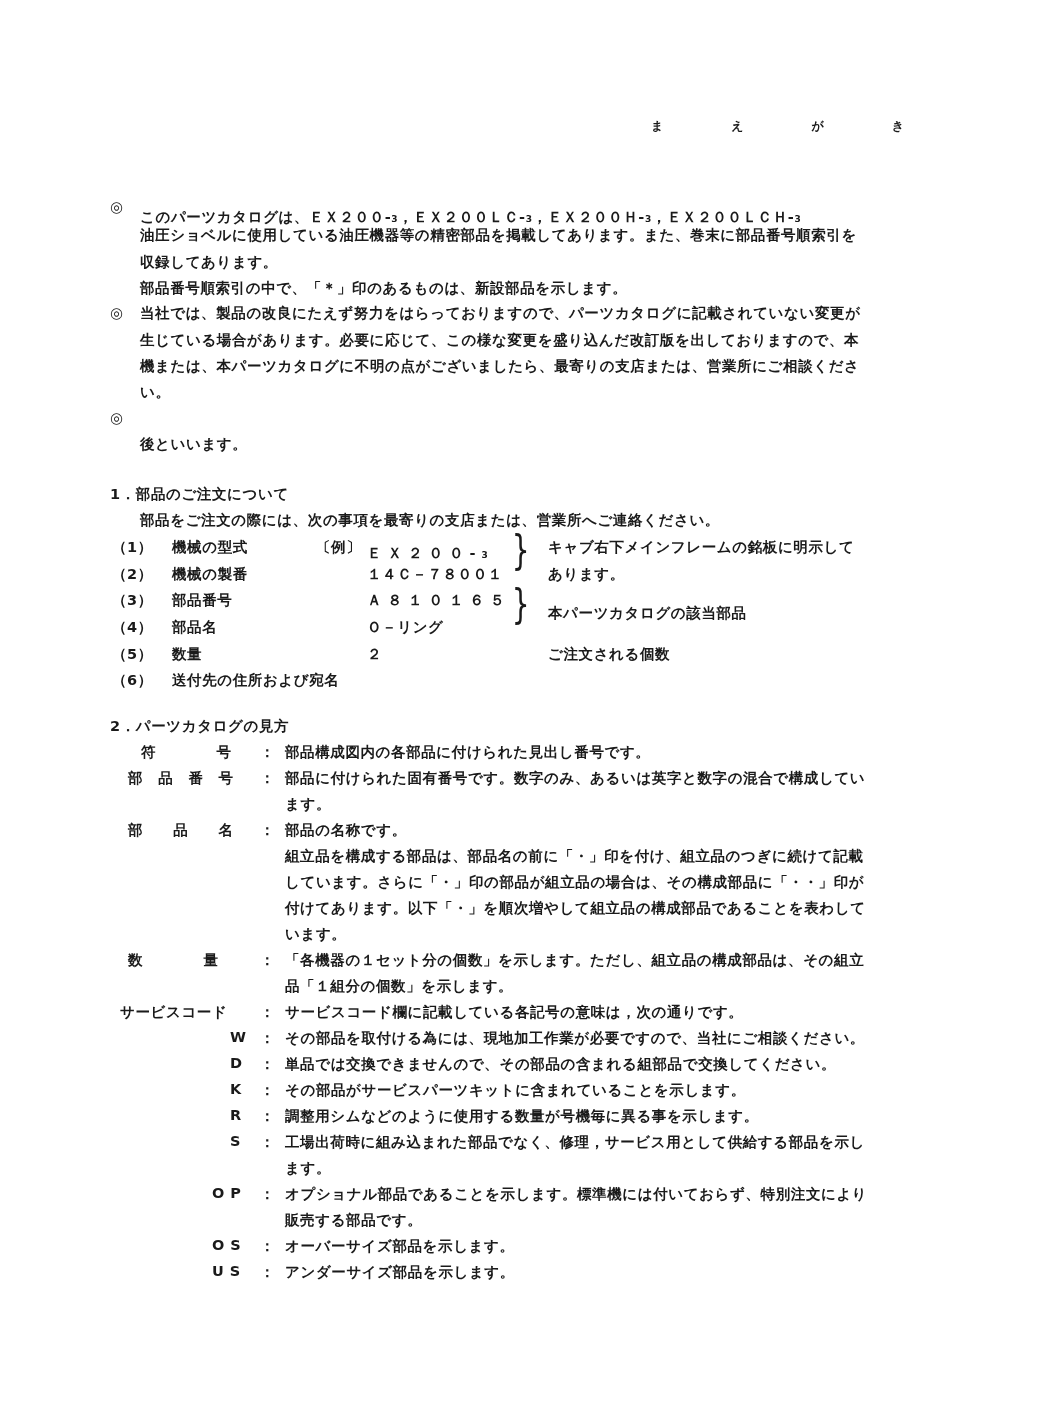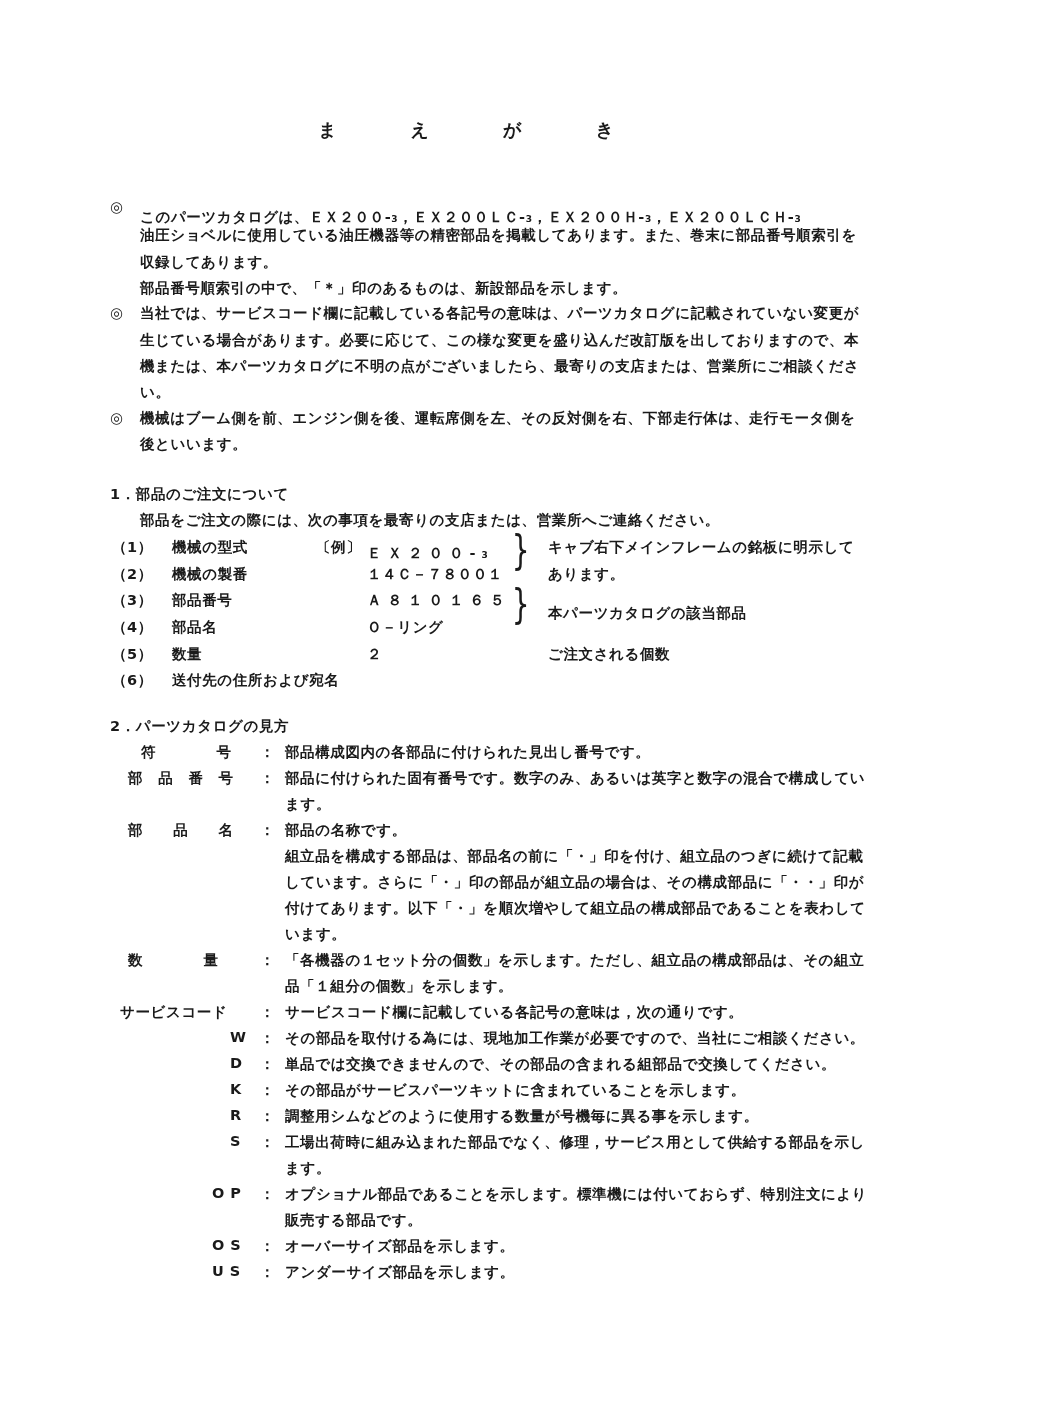--- a/index.html
+++ b/index.html
@@ -2,22 +2,22 @@
 <html><head>
 <meta charset="utf-8">
 <style>
   html, body { margin:0; padding:0; }
   body {
     width:1040px; height:1404px; background:#ffffff; position:relative; overflow:hidden;
     font-family:"DejaVu Sans", "Liberation Sans", sans-serif; color:#1a1a1a;
   }
   .page { position:absolute; left:0; top:0; width:1040px; height:1404px; }
   .title {
-    position:absolute; top:118px; left:0; width:932px; text-align:center;
-    font-size:18px; font-weight:bold; letter-spacing:28px; padding-left:28px; box-sizing:border-box;
+    position:absolute; top:118px; left:0; width:932px; text-align:right;
+    font-size:12px; font-weight:bold; letter-spacing:28px; padding-left:28px; box-sizing:border-box;
   }
   .line { position:absolute; font-size:14.5px; font-weight:bold; white-space:nowrap; letter-spacing:0.6px; }
   .mark { position:absolute; left:110px; font-size:15px; font-weight:bold; }
   .mono { letter-spacing:6px; }
   .brace { position:absolute; font-size:40px; font-weight:normal; line-height:1; transform:scaleX(0.7); }
   .colon { position:absolute; font-size:14.5px; font-weight:bold; }
 </style>
 </head>
 <body>
 
@@ -25,27 +25,26 @@
 
   <div class="title">ま　え　が　き</div>
 
   <span class="mark" style="top:198px">◎</span>
   <div class="line" style="left:140px;top:208px">このパーツカタログは、ＥＸ２００-₃，ＥＸ２００ＬＣ-₃，ＥＸ２００Ｈ-₃，ＥＸ２００ＬＣＨ-₃</div>
   <div class="line" style="left:140px;top:226px">油圧ショベルに使用している油圧機器等の精密部品を掲載してあります。また、巻末に部品番号順索引を</div>
   <div class="line" style="left:140px;top:253px">収録してあります。</div>
   <div class="line" style="left:140px;top:279px">部品番号順索引の中で、「＊」印のあるものは、新設部品を示します。</div>
 
   <span class="mark" style="top:304px">◎</span>
-  <div class="line" style="left:140px;top:304px">当社では、サービスコード欄に記載している各記号の意味は、パーツカタログに記載されていない変更が</div>
+  <div class="line" style="left:140px;top:304px">当社では、製品の改良にたえず努力をはらっておりますので、パーツカタログに記載されていない変更が</div>
   <div class="line" style="left:140px;top:331px">生じている場合があります。必要に応じて、この様な変更を盛り込んだ改訂版を出しておりますので、本</div>
   <div class="line" style="left:140px;top:357px">機または、本パーツカタログに不明の点がございましたら、最寄りの支店または、営業所にご相談くださ</div>
   <div class="line" style="left:140px;top:383px">い。</div>
 
   <span class="mark" style="top:409px">◎</span>
-  <div class="line" style="left:140px;top:409px">機械はブーム側を前、エンジン側を後、運転席側を左、その反対側を右、下部走行体は、走行モータ側を</div>
   <div class="line" style="left:140px;top:435px">後といいます。</div>
 
   <div class="line" style="left:110px;top:485px">1．部品のご注文について</div>
   <div class="line" style="left:140px;top:511px">部品をご注文の際には、次の事項を最寄りの支店または、営業所へご連絡ください。</div>
 
   <div class="line" style="left:112px;top:538px">（1）</div>
   <div class="line" style="left:172px;top:538px">機械の型式</div>
   <div class="line" style="left:316px;top:538px">〔例〕</div>
   <div class="line mono" style="left:367px;top:544px">ＥＸ２００-₃</div>
 

